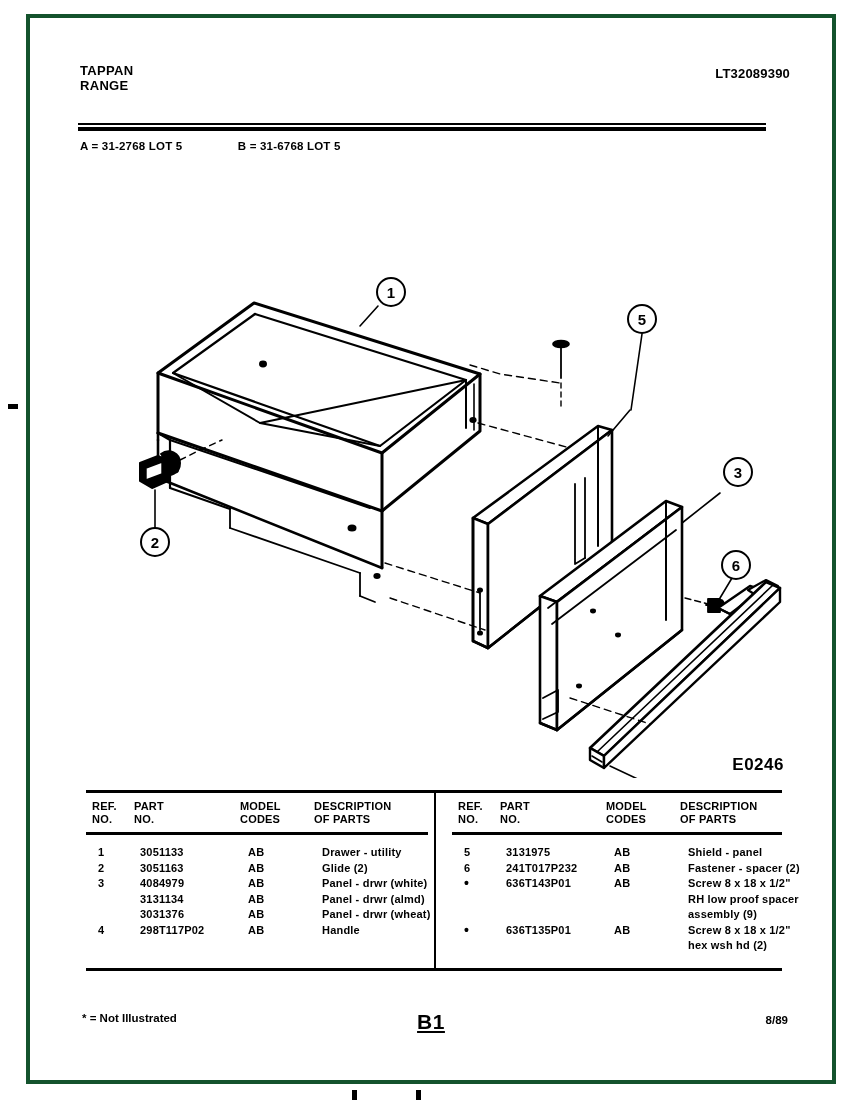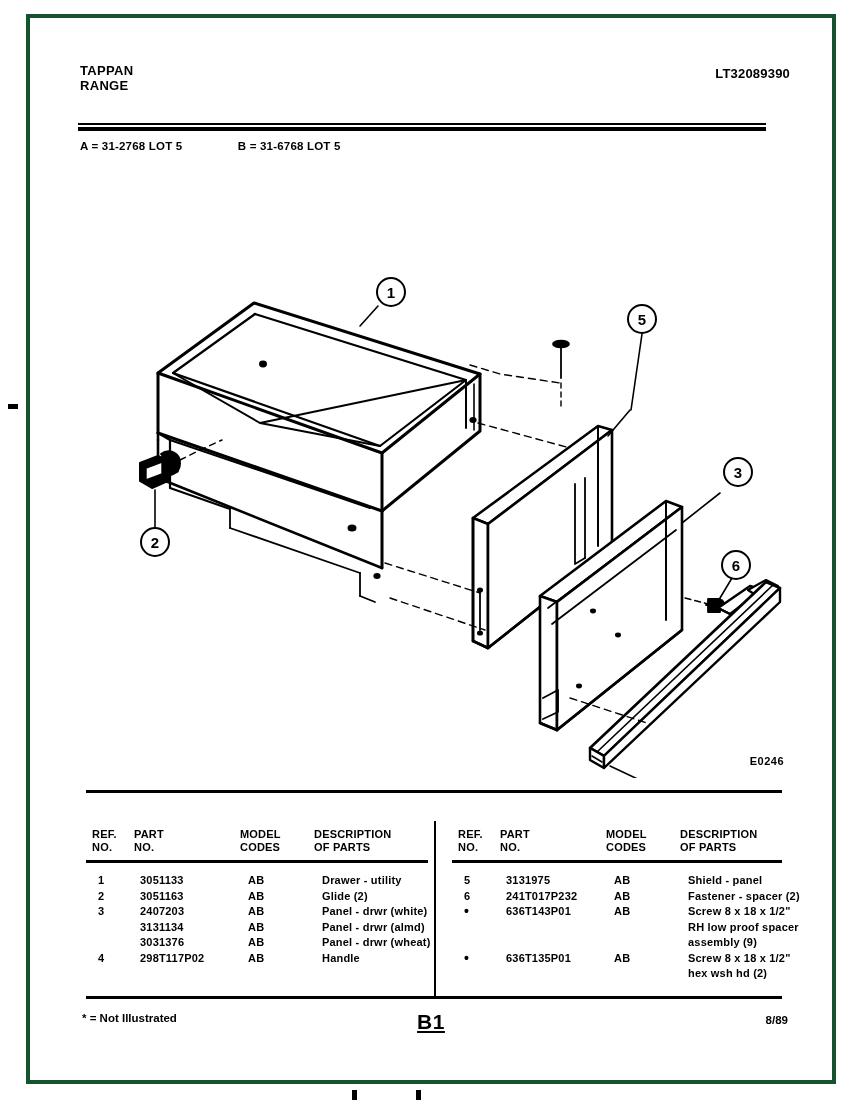--- a/index.html
+++ b/index.html
@@ -112,21 +112,21 @@
     top: 160px;
     width: 810px;
     height: 600px;
   }
   #illustration svg { display: block; }
 
   #figure-code {
     position: absolute;
     right: 48px;
     top: 737px;
-    font-size: 11px;
+    font-size: 17px;
     font-weight: bold;
     letter-spacing: 0.5px;
   }
 
   
   #parts-table {
     position: absolute;
     left: 56px;
     top: 772px;
     width: 696px;
@@ -136,21 +136,20 @@
   }
   #parts-table .rule-head {
     height: 3px; background: #000; width: 100%;
   }
   #parts-table .rule-bottom {
     height: 3px; background: #000; width: 100%;
   }
   .table-body {
     position: relative;
     display: flex;
-    margin-top: 28px;
   }
   .table-half {
     width: 50%;
     box-sizing: border-box;
   }
   .table-half.left { padding-right: 6px; }
   .table-half.right { padding-left: 18px; }
   #col-divider {
     position: absolute;
     left: 50%;
@@ -439,21 +438,21 @@
               <div class="c-desc">Drawer - utility</div>
             </div>
             <div class="data-row">
               <div class="c-ref">2</div>
               <div class="c-part">3051163</div>
               <div class="c-model">AB</div>
               <div class="c-desc">Glide (2)</div>
             </div>
             <div class="data-row">
               <div class="c-ref">3</div>
-              <div class="c-part">2407203</div>
+              <div class="c-part">4084979</div>
               <div class="c-model">AB</div>
               <div class="c-desc">Panel - drwr (white)</div>
             </div>
             <div class="data-row">
               <div class="c-ref"></div>
               <div class="c-part">3131134</div>
               <div class="c-model">AB</div>
               <div class="c-desc">Panel - drwr (almd)</div>
             </div>
             <div class="data-row">

